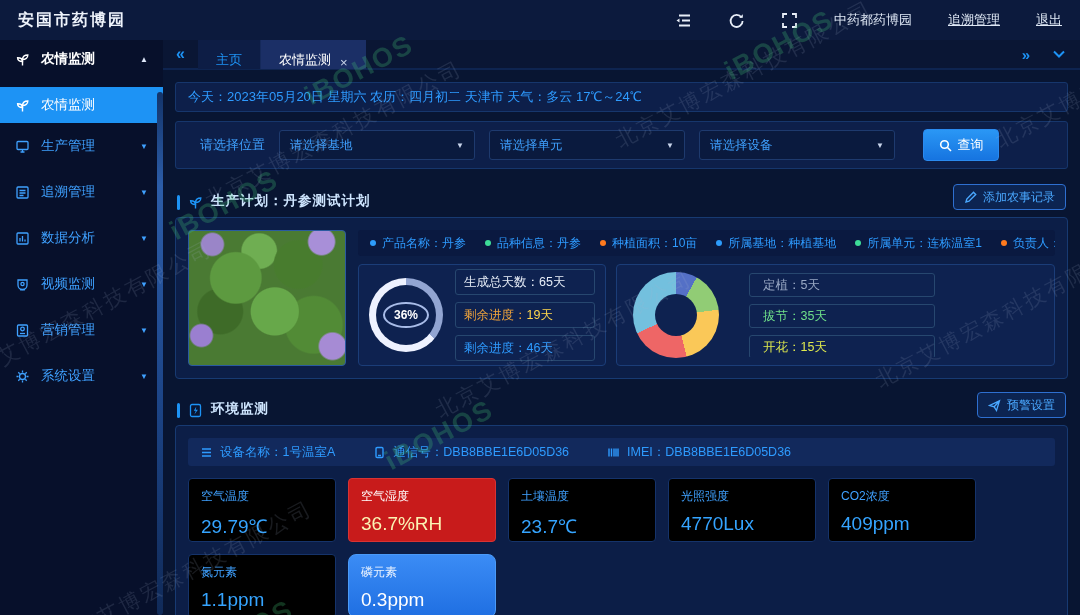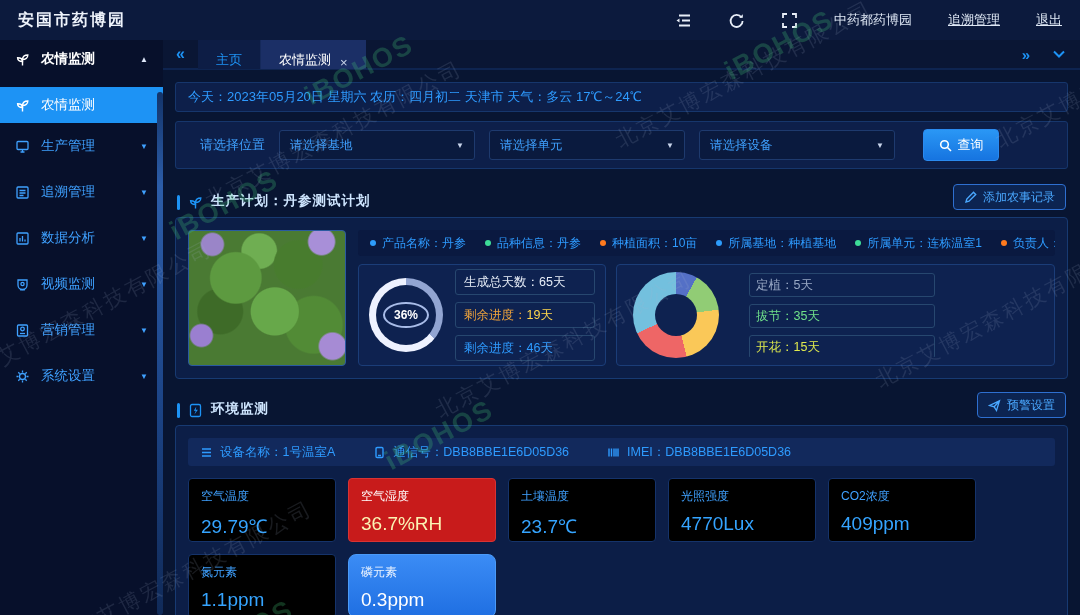--- a/index.html
+++ b/index.html
@@ -104,21 +104,21 @@
   .stat-row { height:26px; border:1px solid #27476f; border-radius:3px; display:flex; align-items:center;
               padding:0 8px; font-size:12.5px; white-space:nowrap; }
   .st-white { color:#e8eef8; } .st-orange { color:#f0a43c; } .st-yellow { color:#ffd84d; } .st-blue { color:#2e9bff; }
 
   .donut-box { flex:1; background:#0e2250; border:1px solid #1b3d78; border-radius:4px;
                display:flex; align-items:center; gap:30px; padding:8px 16px; overflow:hidden; }
   .donut { width:86px; height:86px; border-radius:50%; position:relative; flex:0 0 86px; }
   .donut-hole { position:absolute; inset:22px; border-radius:50%; background:#0e2250; }
   .legend-col { width:186px; height:100%; display:flex; flex-direction:column; gap:7px; overflow:hidden; }
   .legend-row { min-height:24px; border:1px solid #27476f; border-radius:3px; display:flex; align-items:center;
-                padding:0 6px; font-size:12.5px; flex:0 0 24px; }
+                padding:0 13px; font-size:12.5px; flex:0 0 24px; }
   .lg-gray { color:#98a8c4; } .lg-green { color:#6fe08a; } .lg-yellow { color:#e0ea4e; }
 
   
   .env-panel { background:#0c1e47; border:1px solid #173a72; border-radius:4px; padding:12px;
                height:206px; overflow:hidden; }
   .device-bar { height:28px; background:#12295c; border-radius:3px; display:flex; align-items:center;
                 gap:38px; padding:0 12px; color:#2e9bff; font-size:12.5px; margin-bottom:12px; }
   .dev-item { display:flex; align-items:center; gap:7px; }
   .dev-item svg { width:13px; height:13px; color:#2e9bff; }
   .cards { display:flex; flex-wrap:wrap; gap:12px; }

